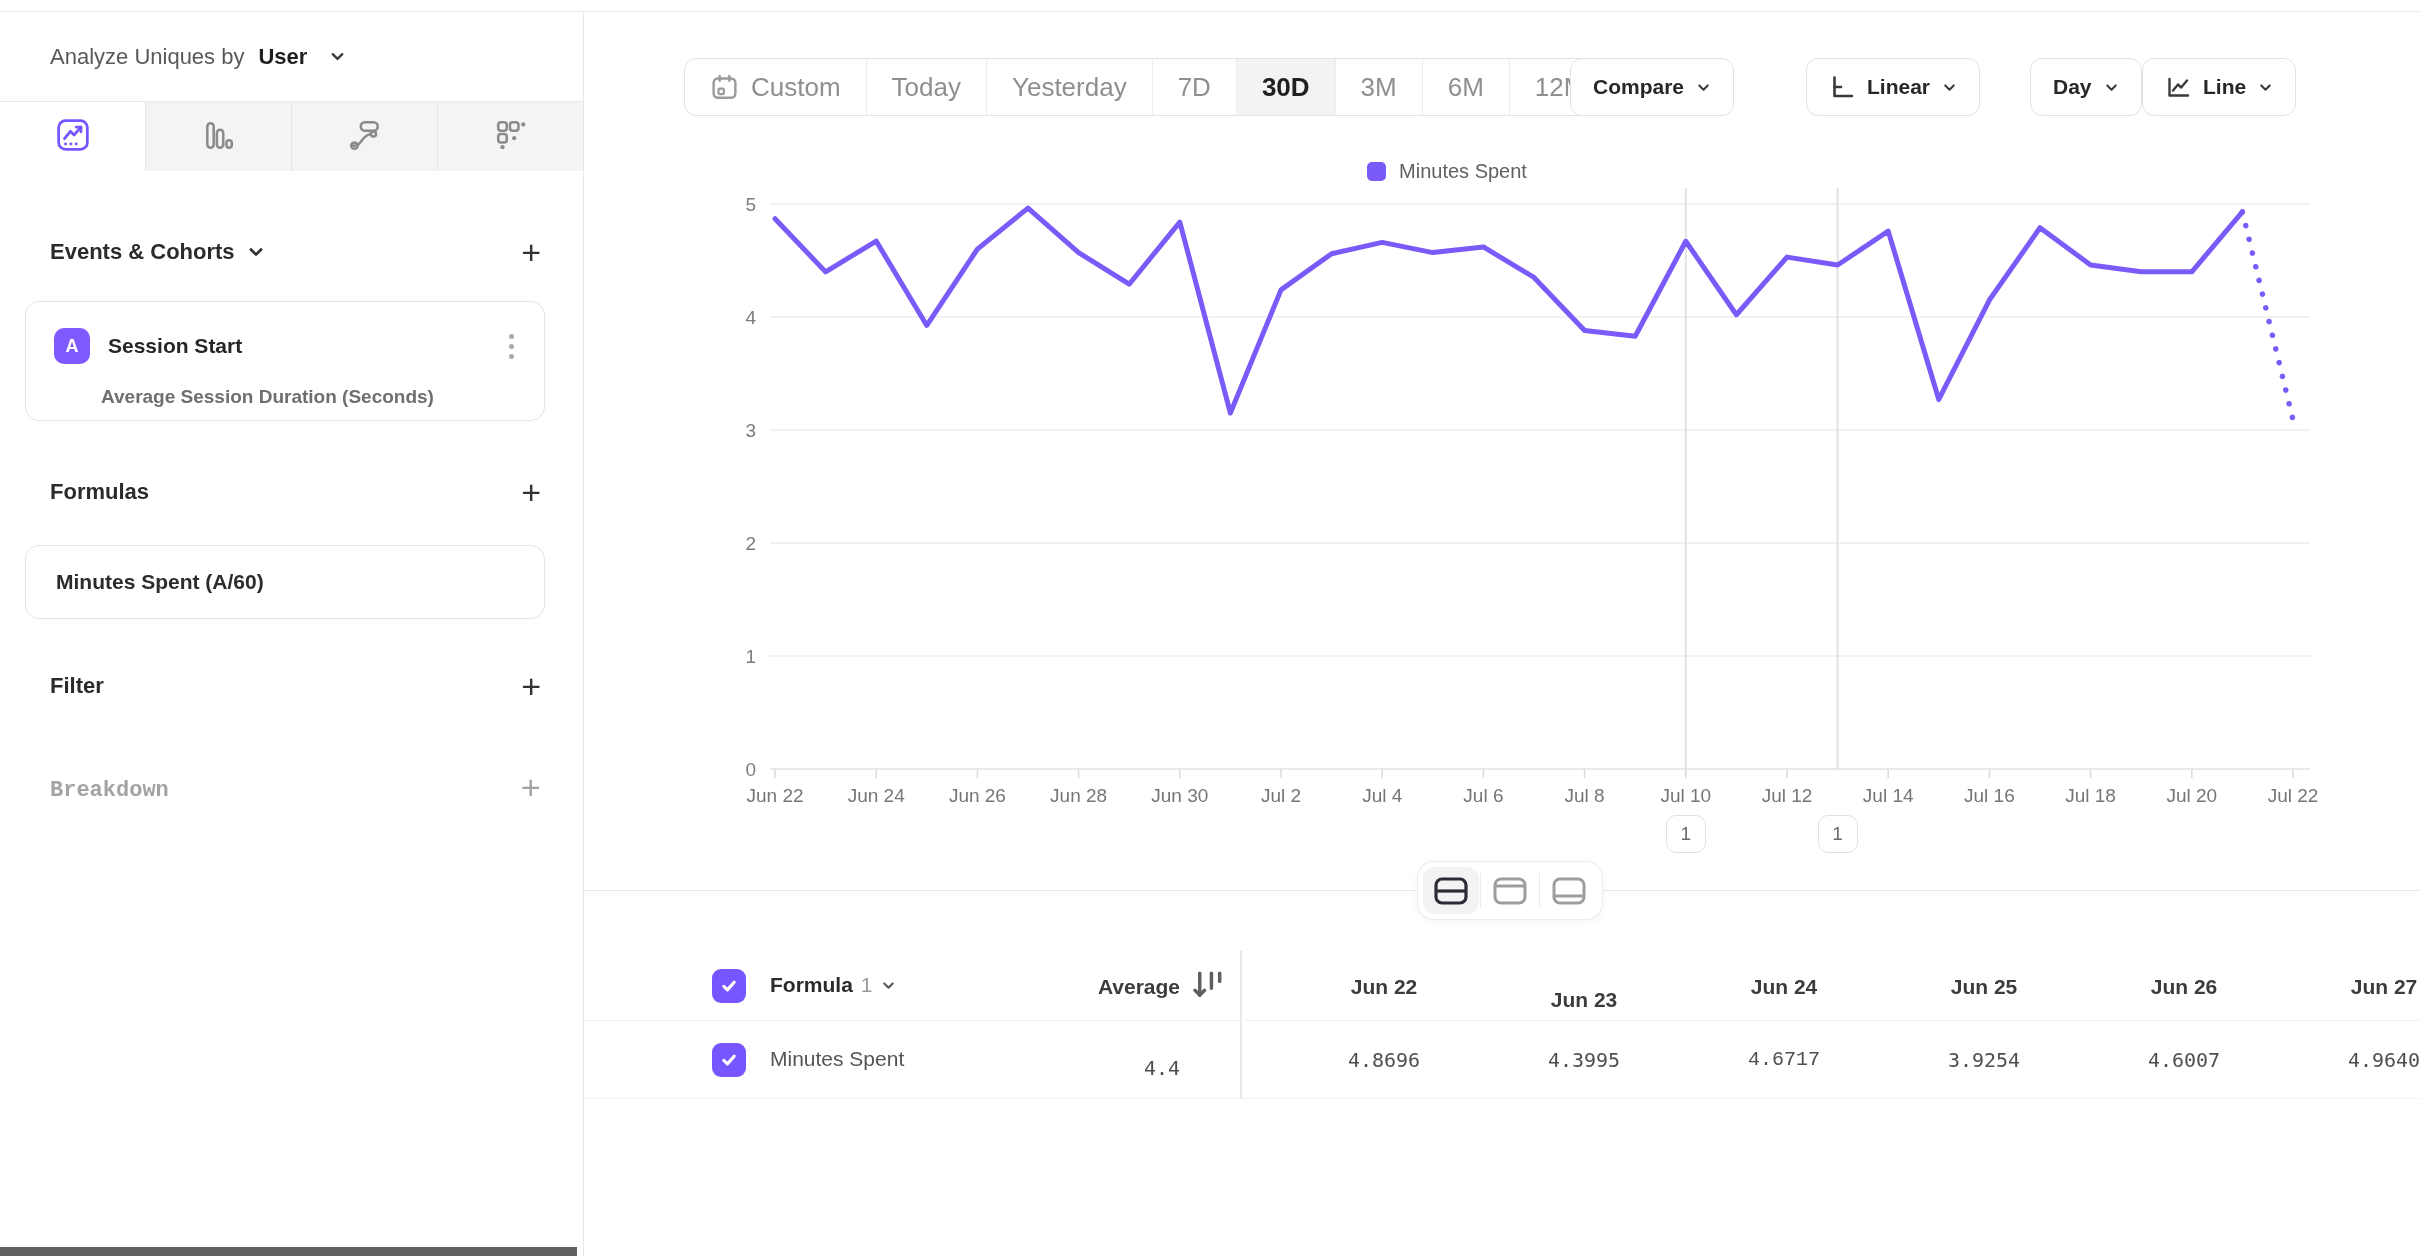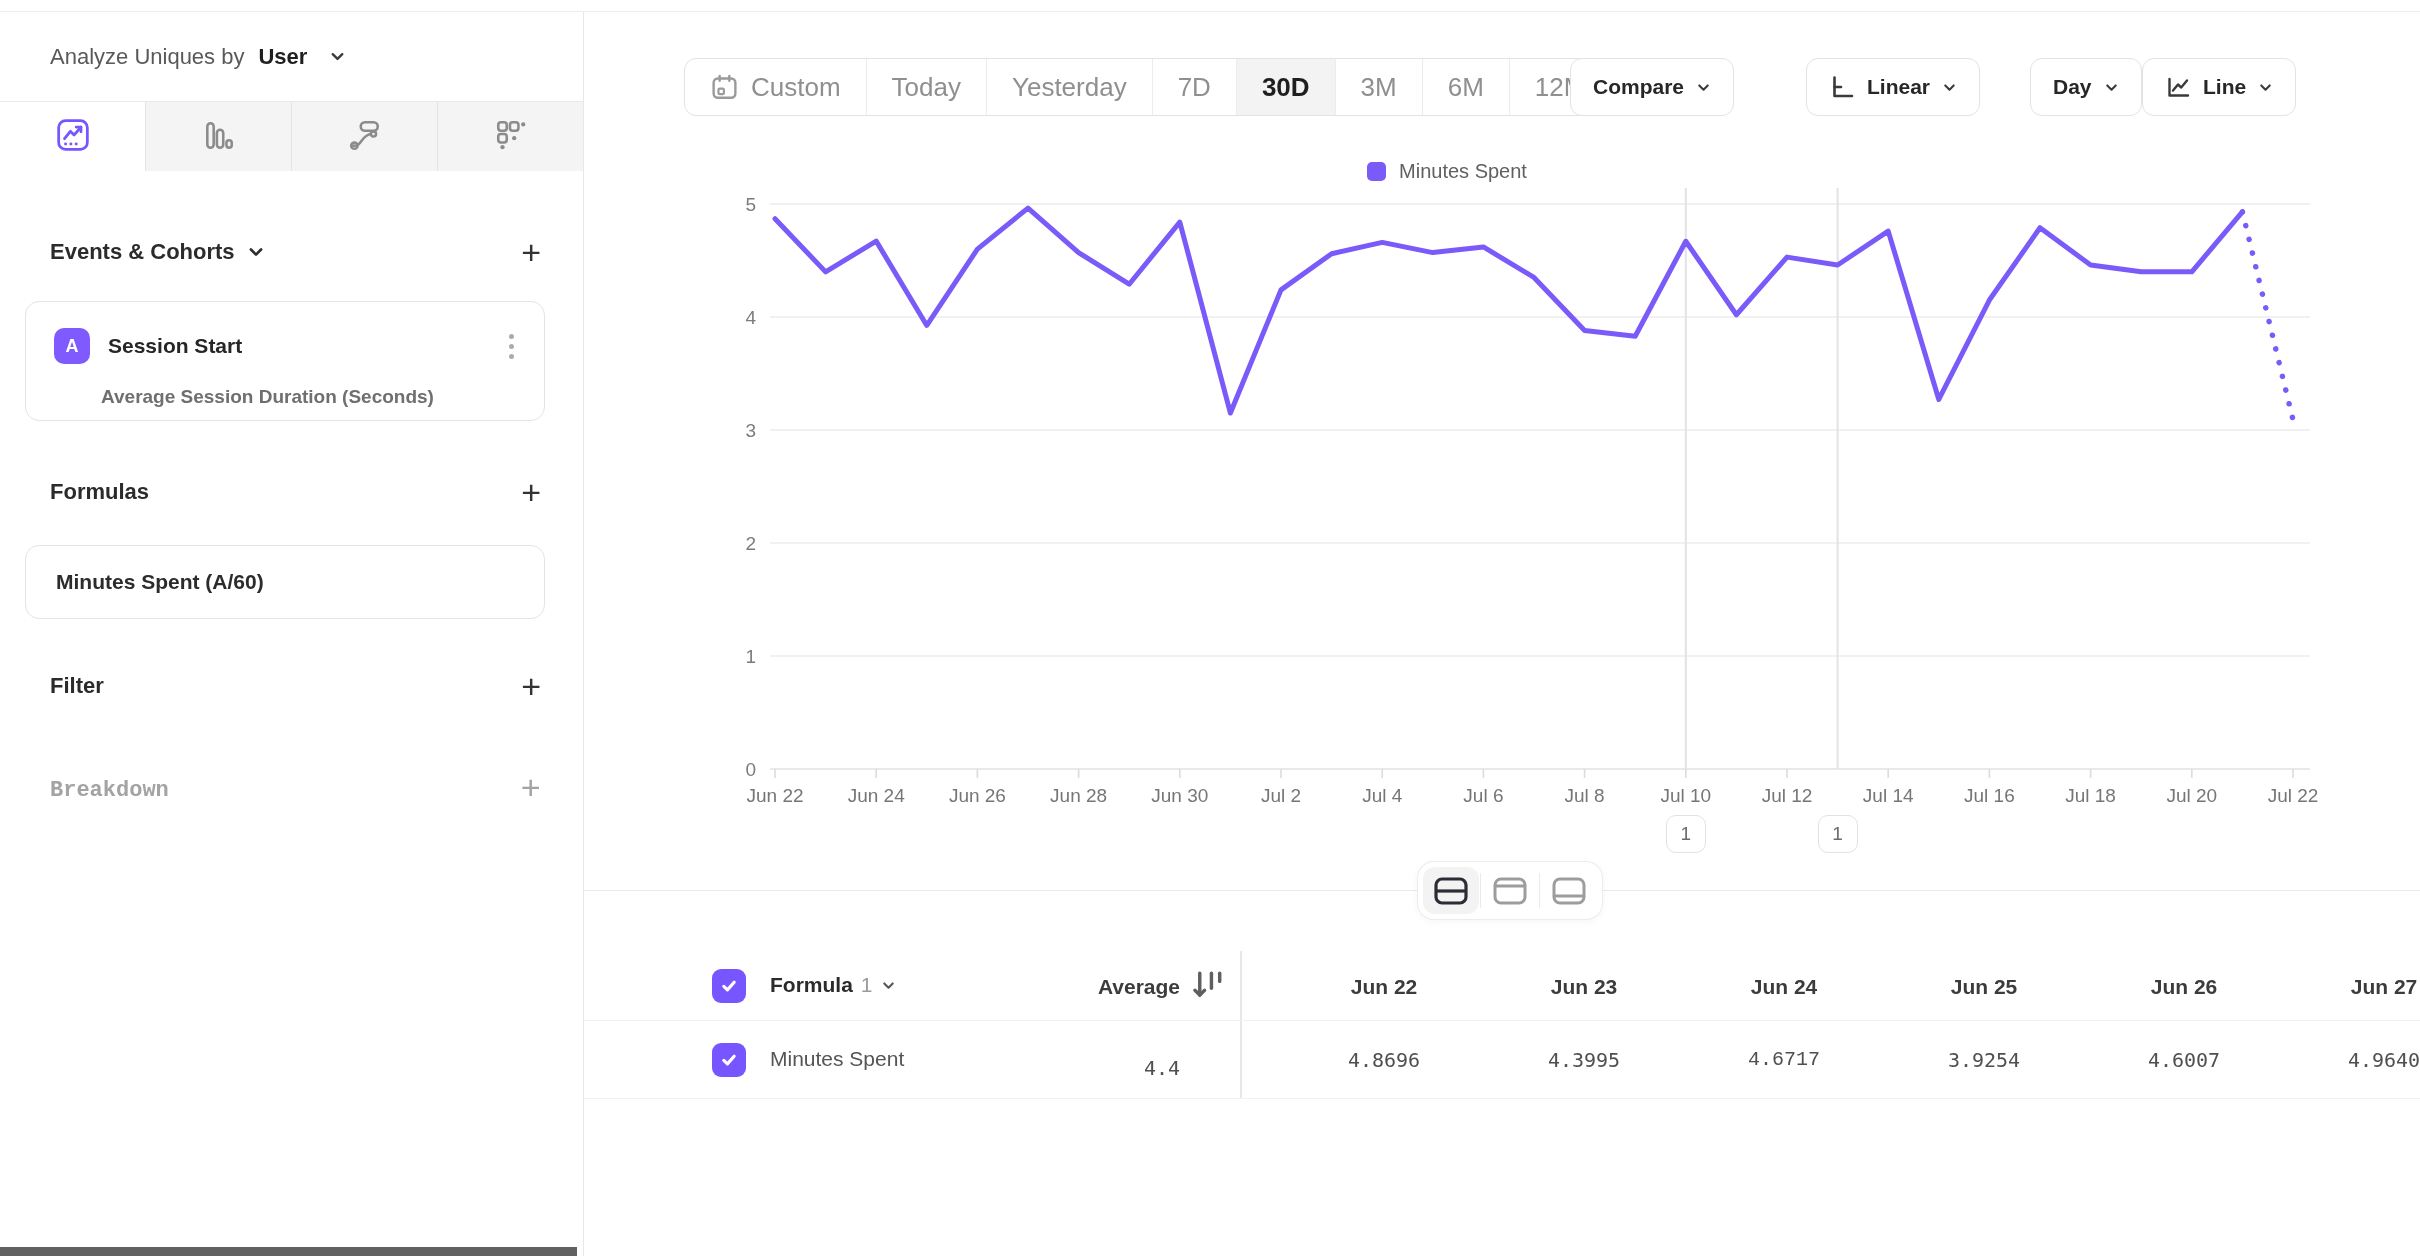--- a/index.html
+++ b/index.html
@@ -348,21 +348,21 @@
       <span class="avg-h">Average</span>
       <span class="sort-ic">
         <svg width="36" height="33" viewBox="0 0 26 24" fill="none">
             <path d="M7 3 V19" stroke="#5f5f5f" stroke-width="2.5" stroke-linecap="round"></path>
             <path d="M3.5 15.5 L7 19 L10.5 15.5" stroke="#5f5f5f" stroke-width="2.5" stroke-linecap="round" stroke-linejoin="round"></path>
             <path d="M15.5 3 V14" stroke="#5f5f5f" stroke-width="2.5" stroke-linecap="round"></path>
             <path d="M21.5 3 V9" stroke="#5f5f5f" stroke-width="2.5" stroke-linecap="round"></path>
           </svg>
       </span>
     <div class="dcol-h" style="left: 700px;">Jun 22</div>
-        <div class="dcol-h" style="left: 900px;">Jun 23</div>
+        <div class="dcol-h" style="left: 900px; margin-top: 13px;">Jun 23</div>
         <div class="dcol-h" style="left: 1100px;">Jun 24</div>
         <div class="dcol-h" style="left: 1300px;">Jun 25</div>
         <div class="dcol-h" style="left: 1500px;">Jun 26</div>
         <div class="dcol-h" style="left: 1700px;">Jun 27</div>
       </div>
 
     <div class="t-row" id="t-row">
       <span class="cbox">
         <svg width="18" height="18" viewBox="0 0 16 16" fill="none">
             <path d="M3.4 8.3 L6.6 11.4 L12.6 4.7" stroke="#fff" stroke-width="2.8" stroke-linecap="round" stroke-linejoin="round"></path>

